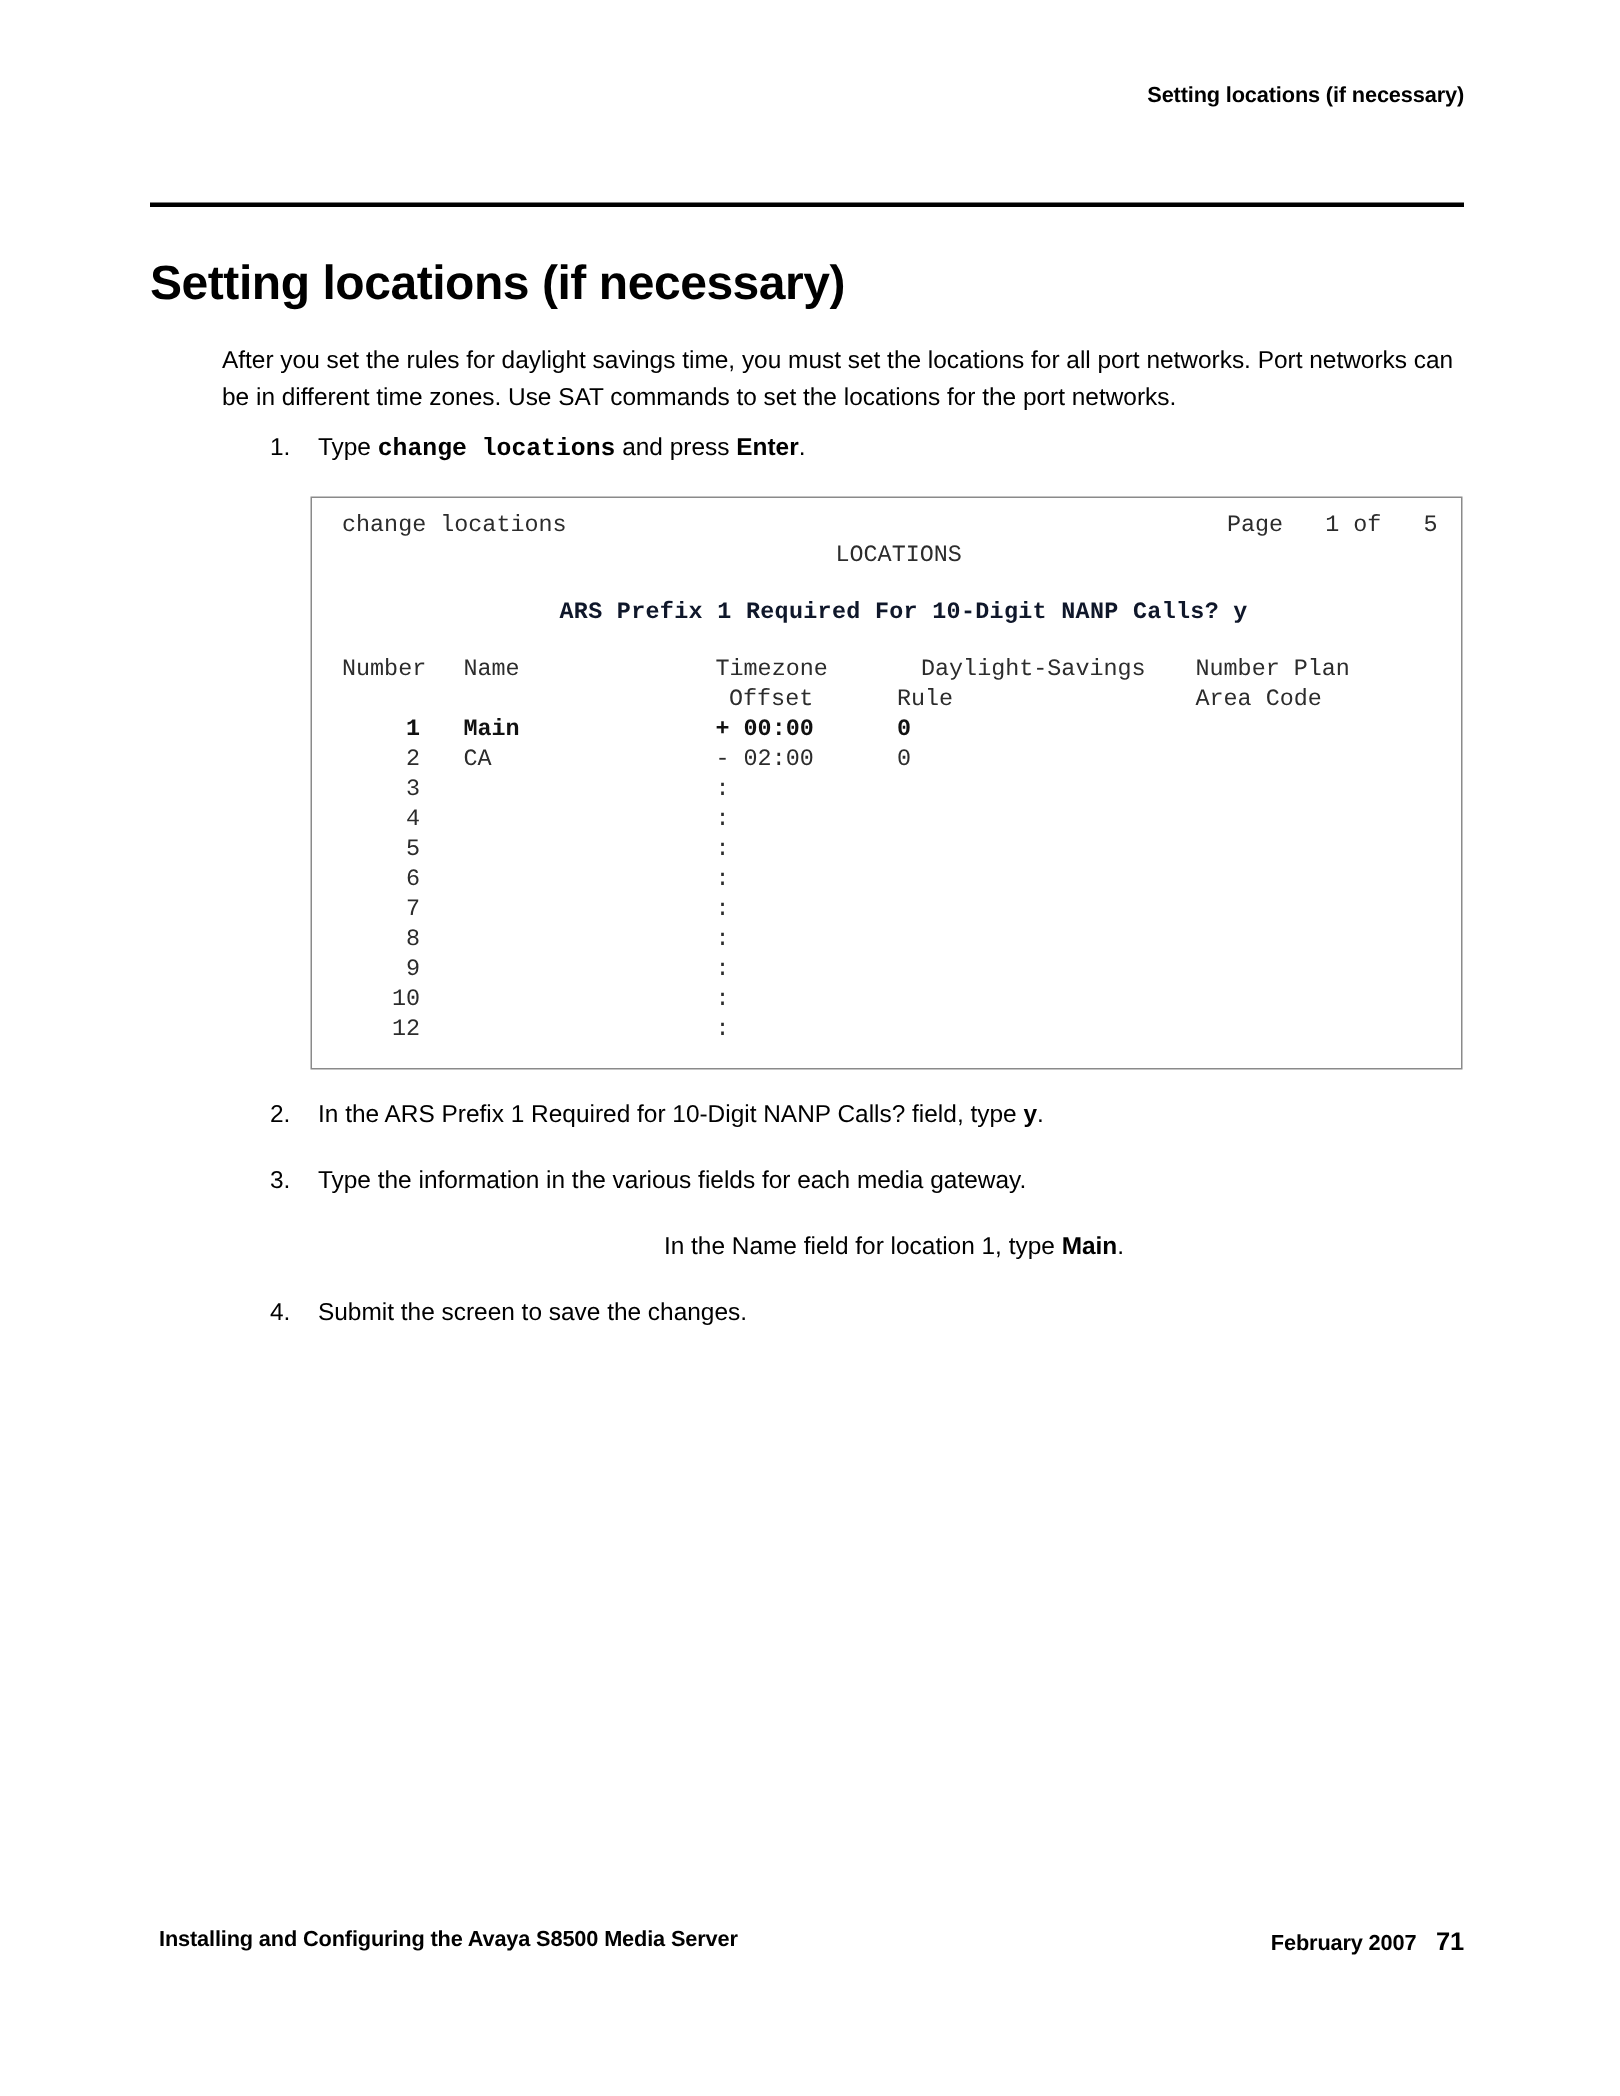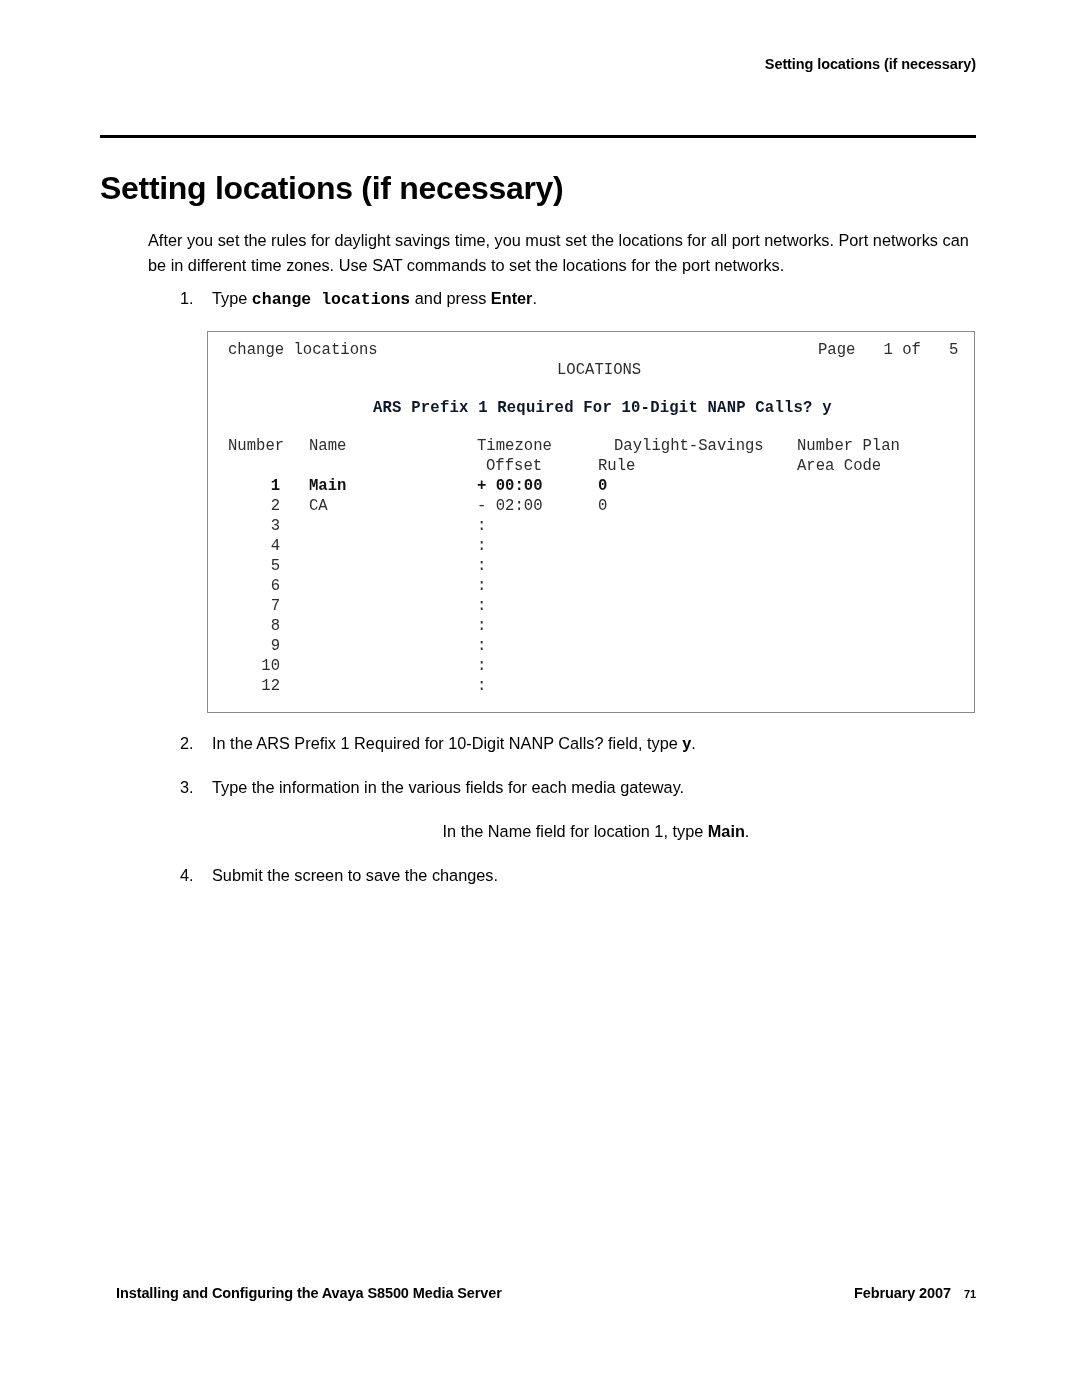--- a/index.html
+++ b/index.html
@@ -157,39 +157,39 @@
   .sat-row .c-name { position: absolute; left: 101px; }
   .sat-row .c-tz   { position: absolute; left: 269px; }
   .sat-row .c-dst  { position: absolute; left: 390px; }
   .sat-row .c-npa  { position: absolute; left: 589px; }
   .sat-row.bold { font-weight: bold; color: #111; }
 
   
   .footer-left {
     position: absolute;
     top: 1285px;
-    left: 116px;
+    left: 106px;
     font-size: 14.5px;
     font-weight: bold;
     letter-spacing: -0.1px;
   }
   .footer-right {
     position: absolute;
     top: 1285px;
     left: 100px;
     width: 876px;
     text-align: right;
     font-size: 14.5px;
     font-weight: bold;
     letter-spacing: -0.1px;
   }
   .footer-right .pageno {
     display: inline-block;
     margin-left: 13px;
-    font-size: 11px;
+    font-size: 17px;
     font-weight: bold;
   }
 </style>
 </head>
 <body>
 
 <div class="page-header">Setting locations (if necessary)</div>
 
 <div class="title-rule"></div>
 

